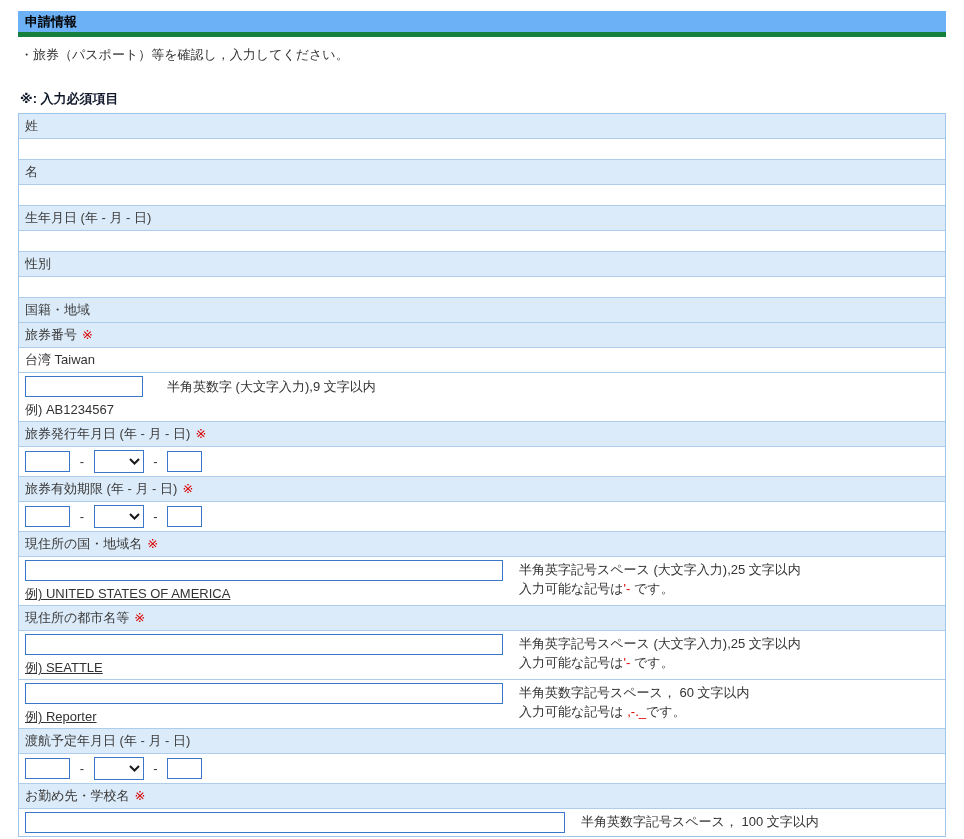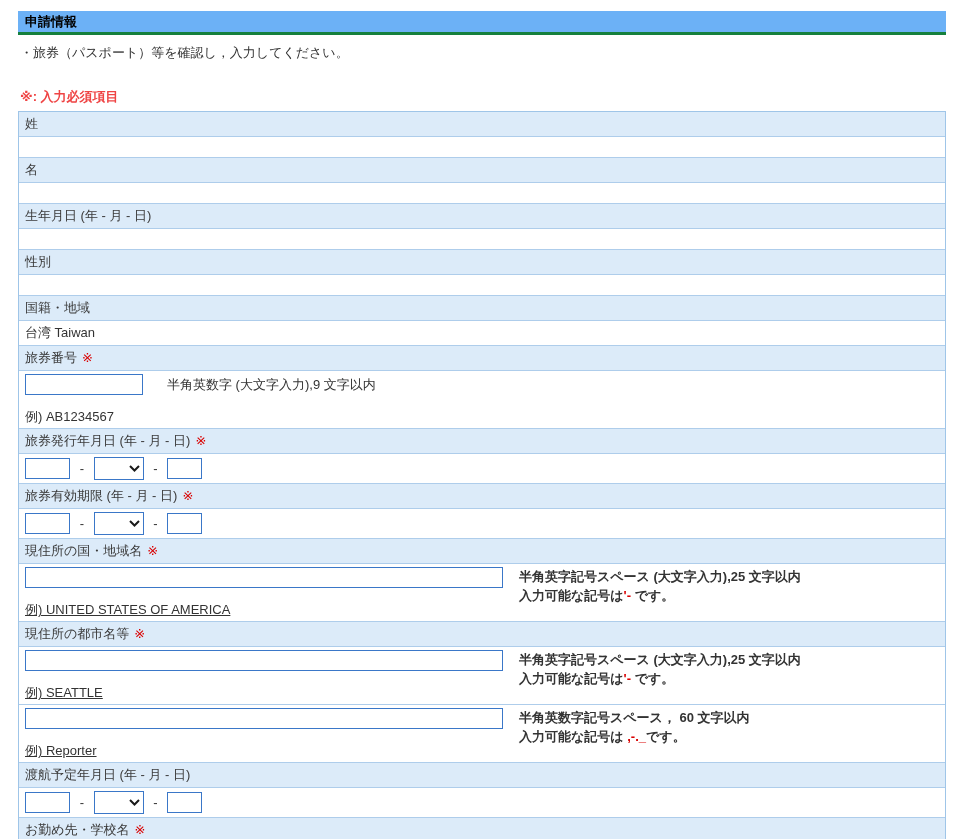--- a/index.html
+++ b/index.html
@@ -7,28 +7,28 @@
   body {
     font-family: "Liberation Sans", "DejaVu Sans", sans-serif;
     font-size: 13px;
     color: #333333;
     width: 964px;
   }
   .page { padding: 11px 18px 10px 18px; }
 
   .title-bar {
     background:#6CB1F6;
-    border-bottom:3px solid #15803d;
+    border-bottom:5px solid #15803d;
     font-weight:bold;
     color:#000;
     padding:3px 7px;
     line-height:15px;
   }
   .instruction { margin:10px 0 16px 2px; line-height:16px; }
-  .required-note { margin:27px 0 5px 2px; color:#ef4444; font-weight:bold; }
+  .required-note { margin:27px 0 5px 2px; color:#0f172a; font-weight:bold; }
 
   .form-table { border:1px solid #9FC5E8; }
   .f-row { border-bottom:1px solid #AECDEB; padding:3px 6px; min-height:21px; }
   .f-row:last-child { border-bottom:none; }
   .f-header { background:#DCEBF9; color:#3A3A3A; }
   .f-value { background:#ffffff; }
   .req { color:#D90000; margin-left:5px; }
 
   .txt {
     border:1px solid #3A77C8;
@@ -57,27 +57,27 @@
   .chev {
     position:absolute; right:4px; top:8px;
     pointer-events:none; line-height:0;
   }
   .sep { margin:0 6px; vertical-align:middle; }
 
   .date-row { padding-top:3px; padding-bottom:3px; }
 
   .multiline .line1 { display:flex; align-items:center; }
   .inline-hint { margin-left:24px; }
-  .example { margin-top:14px; line-height:16px; }
+  .example { margin-top:5px; line-height:16px; }
 
   .flexrow { display:flex; }
   .flexrow .left { flex:0 0 auto;text-decoration:underline; }
   .flexrow .left.w1 { width:486px; }
   .flexrow .left.w2 { width:548px; }
-  .flexrow .right { padding-left:8px; line-height:19px;font-weight:bold; }
+  .flexrow .right { padding-left:8px; line-height:19px; }
   .symbols { color:#D90000; }
 </style>
 </head>
 <body>
 
 <div class="page">
 
   <div class="title-bar">申請情報</div>
 
   <div class="instruction">・旅券（パスポート）等を確認し，入力してください。</div>
@@ -110,26 +110,26 @@
     <div class="f-row f-header">
       <span>性別</span>
     </div>
     <div class="f-row f-value">
       <span></span>
     </div>
 
     <div class="f-row f-header">
       <span>国籍・地域</span>
     </div>
+    <div class="f-row f-header">
+      <span>旅券番号</span><span class="req">※</span>
+    </div>
+
     <div class="f-row f-value">
       <span>台湾 Taiwan</span>
-    </div>
-
-    <div class="f-row f-header">
-      <span>旅券番号</span><span class="req">※</span>
     </div>
     <div class="f-row f-value multiline">
       <div class="line1">
         <input type="text" class="txt small" value="" style="">
         <span class="inline-hint">半角英数字 (大文字入力),9 文字以内</span>
       </div>
       <div class="example">例) AB1234567</div>
     </div>
 
     <div class="f-row f-header">

